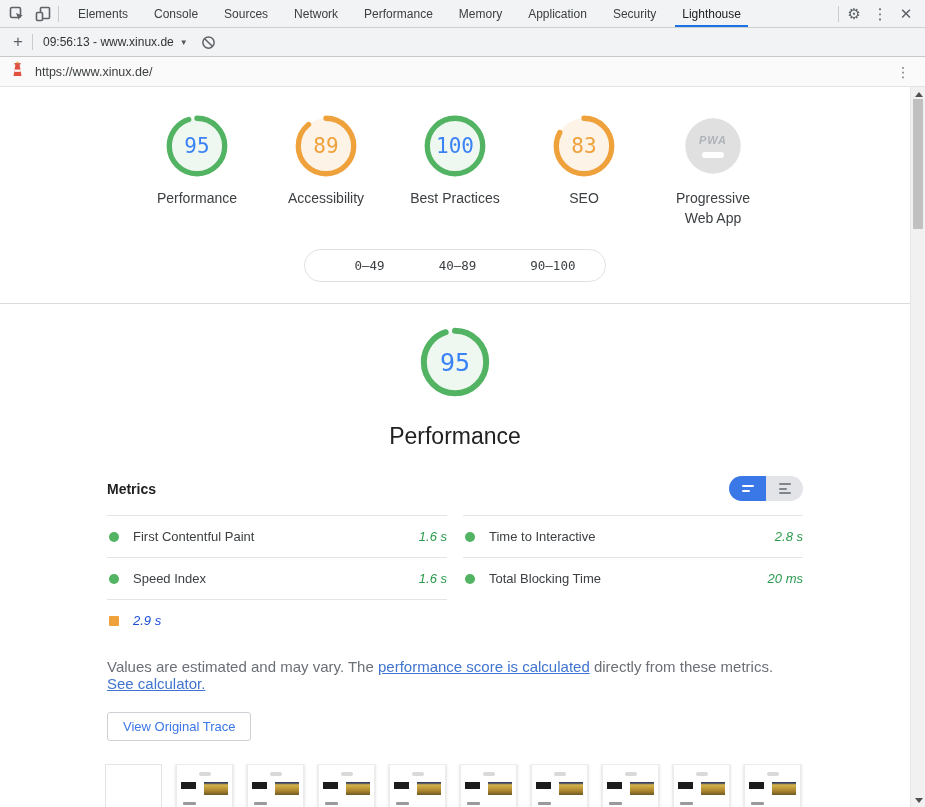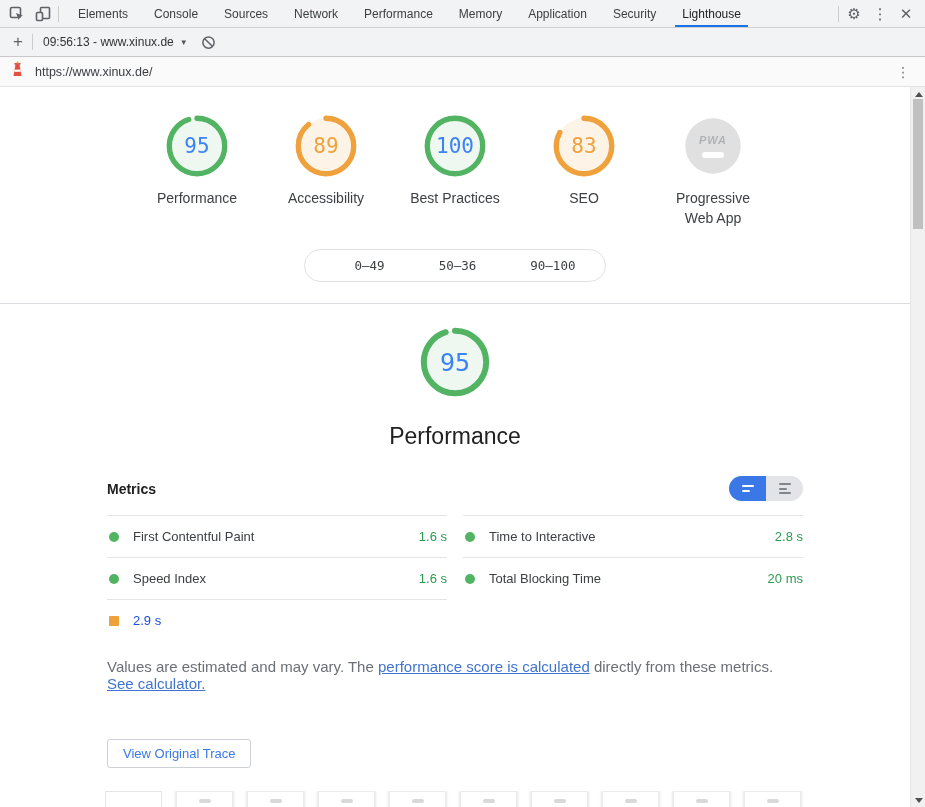--- a/index.html
+++ b/index.html
@@ -104,30 +104,30 @@
   .tgl.active .tgl-icon i { background:#fff; }
   .tgl-icon i:nth-child(1){width:12px;} .tgl-icon i:nth-child(2){width:8px;} .tgl-icon i:nth-child(3){width:12px;}
 
   .metric-grid { display:grid; grid-template-columns:1fr 1fr; column-gap:16px; margin-top:14px; }
   .metric-row { display:flex; align-items:center; height:42px; border-top:1px solid #e4e4e4;
     font-size:13px; color:#3c4043; }
   .metric-icon { width:10px; height:10px; margin:0 14px 0 2px; flex:none; }
   .metric-row.pass .metric-icon { background:#52b463; border-radius:50%; }
   .metric-row.average .metric-icon { background:#efa13c; border-radius:1px; }
   .metric-label { flex:1; }
-  .metric-value { font-size:13px; }
+  .metric-value { font-size:13px;font-style:italic; }
   .metric-row.pass .metric-value { color:#2b9a4e; }
   .metric-row.average .metric-value { color:#1d4ed8; }
 
   .disclaimer { width:696px; margin:17px auto 0; font-size:15px; color:#6b6f76; }
   .disclaimer a { color:#4074cf; text-decoration:underline; cursor:pointer; }
 
   .trace-wrap { width:696px; margin:20px auto 0; }
   .trace-btn { display:inline-block; background:#fff; border:1px solid #cdd1d5; border-radius:3px;
-    padding:6px 15px; font-size:13px; color:#3b78e7; cursor:pointer; font-family:inherit;margin-top:27px; }
+    padding:6px 15px; font-size:13px; color:#3b78e7; cursor:pointer; font-family:inherit; }
 
   
   .filmstrip { width:700px; margin:23px auto 0; display:flex; gap:14px; height:97px; overflow:hidden; }
   .thumb { width:57px; height:130px; flex:none; background:#fff; border:1px solid #e4e4e4; }
   .thumb:not(.blank) { box-shadow:0 0 3px rgba(0,0,0,0.18); border-color:#ececec; }
   .thumb-content { padding:5px 4px; }
   .tc-pill { width:12px; height:4px; background:#d9d9d9; border-radius:2px; margin:2px auto 6px; }
   .tc-toprow { display:flex; justify-content:space-between; align-items:flex-start; margin-bottom:7px; }
   .tc-logo { width:15px; height:7px; background:#1c1c1c; }
   .tc-photo { width:24px; height:13px; background:linear-gradient(180deg,#35425f 8%,#d8b54a 22%,#a8822e 70%,#6e5a22 100%); }
@@ -288,21 +288,21 @@
 
     <div class="legend-wrap">
       <div class="legend">
 
       <span class="legend-item triangle">
             <span class="lg-shape"></span>
             <span>0–49</span>
           </span>
           <span class="legend-item square">
             <span class="lg-shape"></span>
-            <span>50–36</span>
+            <span>40–89</span>
           </span>
           <span class="legend-item circle">
             <span class="lg-shape"></span>
             <span>90–100</span>
           </span>
         </div>
     </div>
 
     <hr class="hdivider">
 

